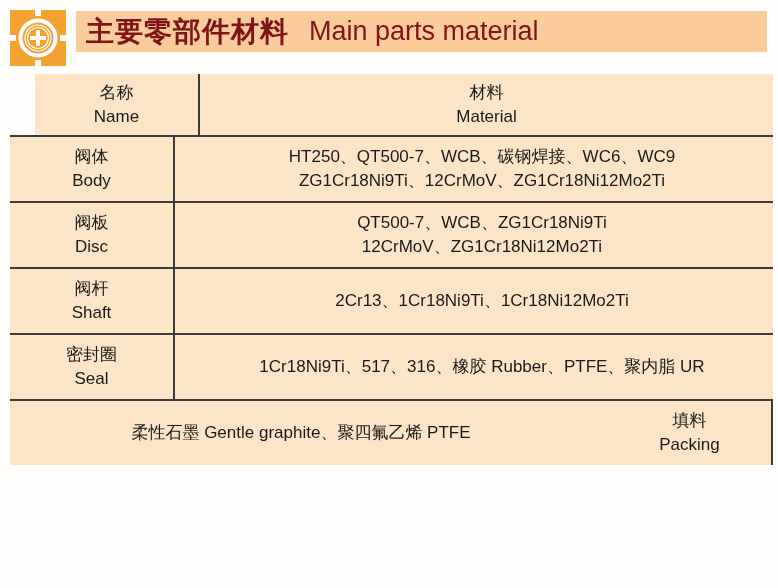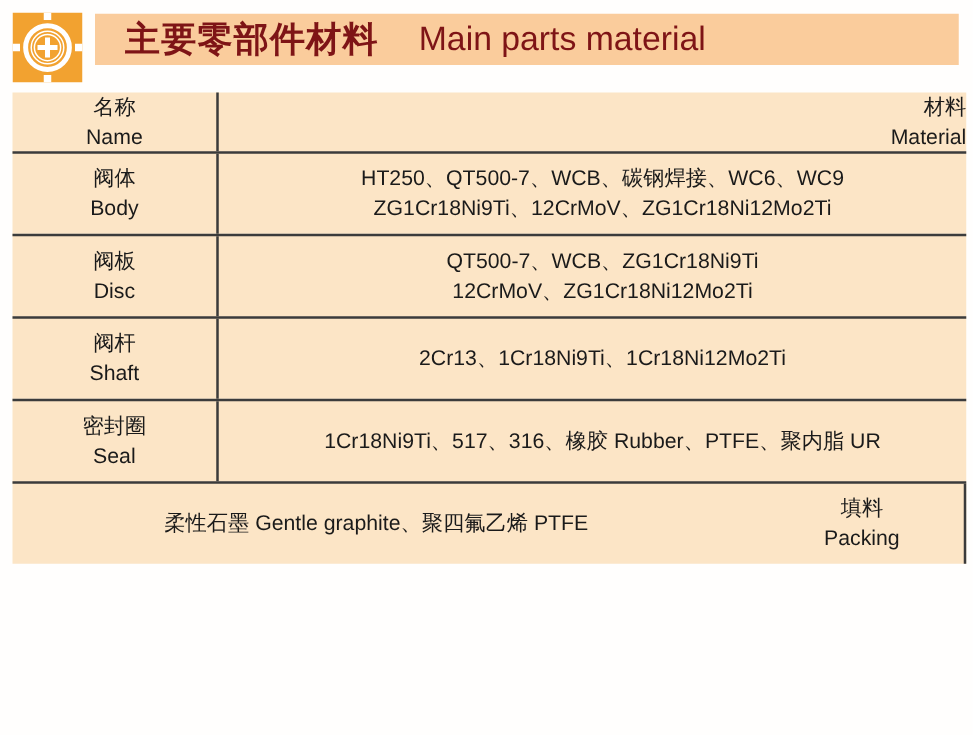--- a/index.html
+++ b/index.html
@@ -13,49 +13,49 @@
   .slide{position:relative;width:778px;height:588px;background:#fffefd;}
 
   
   .logo{
     position:absolute;left:10px;top:10px;width:56px;height:56px;
   }
   .banner{
     position:absolute;left:76px;top:11px;width:691px;height:41px;
     background:var(--banner,#facc9c);
     display:flex;align-items:center;
-    padding-left:24px;box-sizing:border-box;gap:12px;
+    padding-left:10px;box-sizing:border-box;
   }
   .title-zh{
     font-weight:700;font-size:28px;letter-spacing:1px;
     color:var(--title,#7e1416);
   }
   .title-en{
     font-weight:400;font-size:27px;margin-left:20px;
     color:var(--title,#7e1416);
   }
 
   
   .tbl{
     position:absolute;left:10px;top:74px;width:763px;
   }
   .tr{
     display:flex;
     background:var(--cell,#fce5c6);
   }
   .tr + .tr, .tr.built{border-top:2px solid var(--bordc,#3b3b3b);gap:16px;}
-  .tr-head{height:47px;}
+  .tr-head{height:61px;margin-left:25px;}
   .tr-data{height:64px;}
   .td{
     display:flex;flex-direction:column;justify-content:center;align-items:center;
     box-sizing:border-box;
     font-size:17px;line-height:24px;text-align:center;
   }
   .name-cell{width:165px;border-right:2px solid var(--bordc,#3b3b3b);}
-  .mat-cell{flex:1;align-items:flex-end;}
+  .mat-cell{flex:1;}
   .mat-line{width:100%;}
 </style>
 </head>
 <body>
 
 <div class="slide">
 
   <div class="logo">
     <svg width="56" height="56" viewBox="0 0 56 56">
       <rect x="0" y="0" width="56" height="56" fill="#f2a230"></rect>

